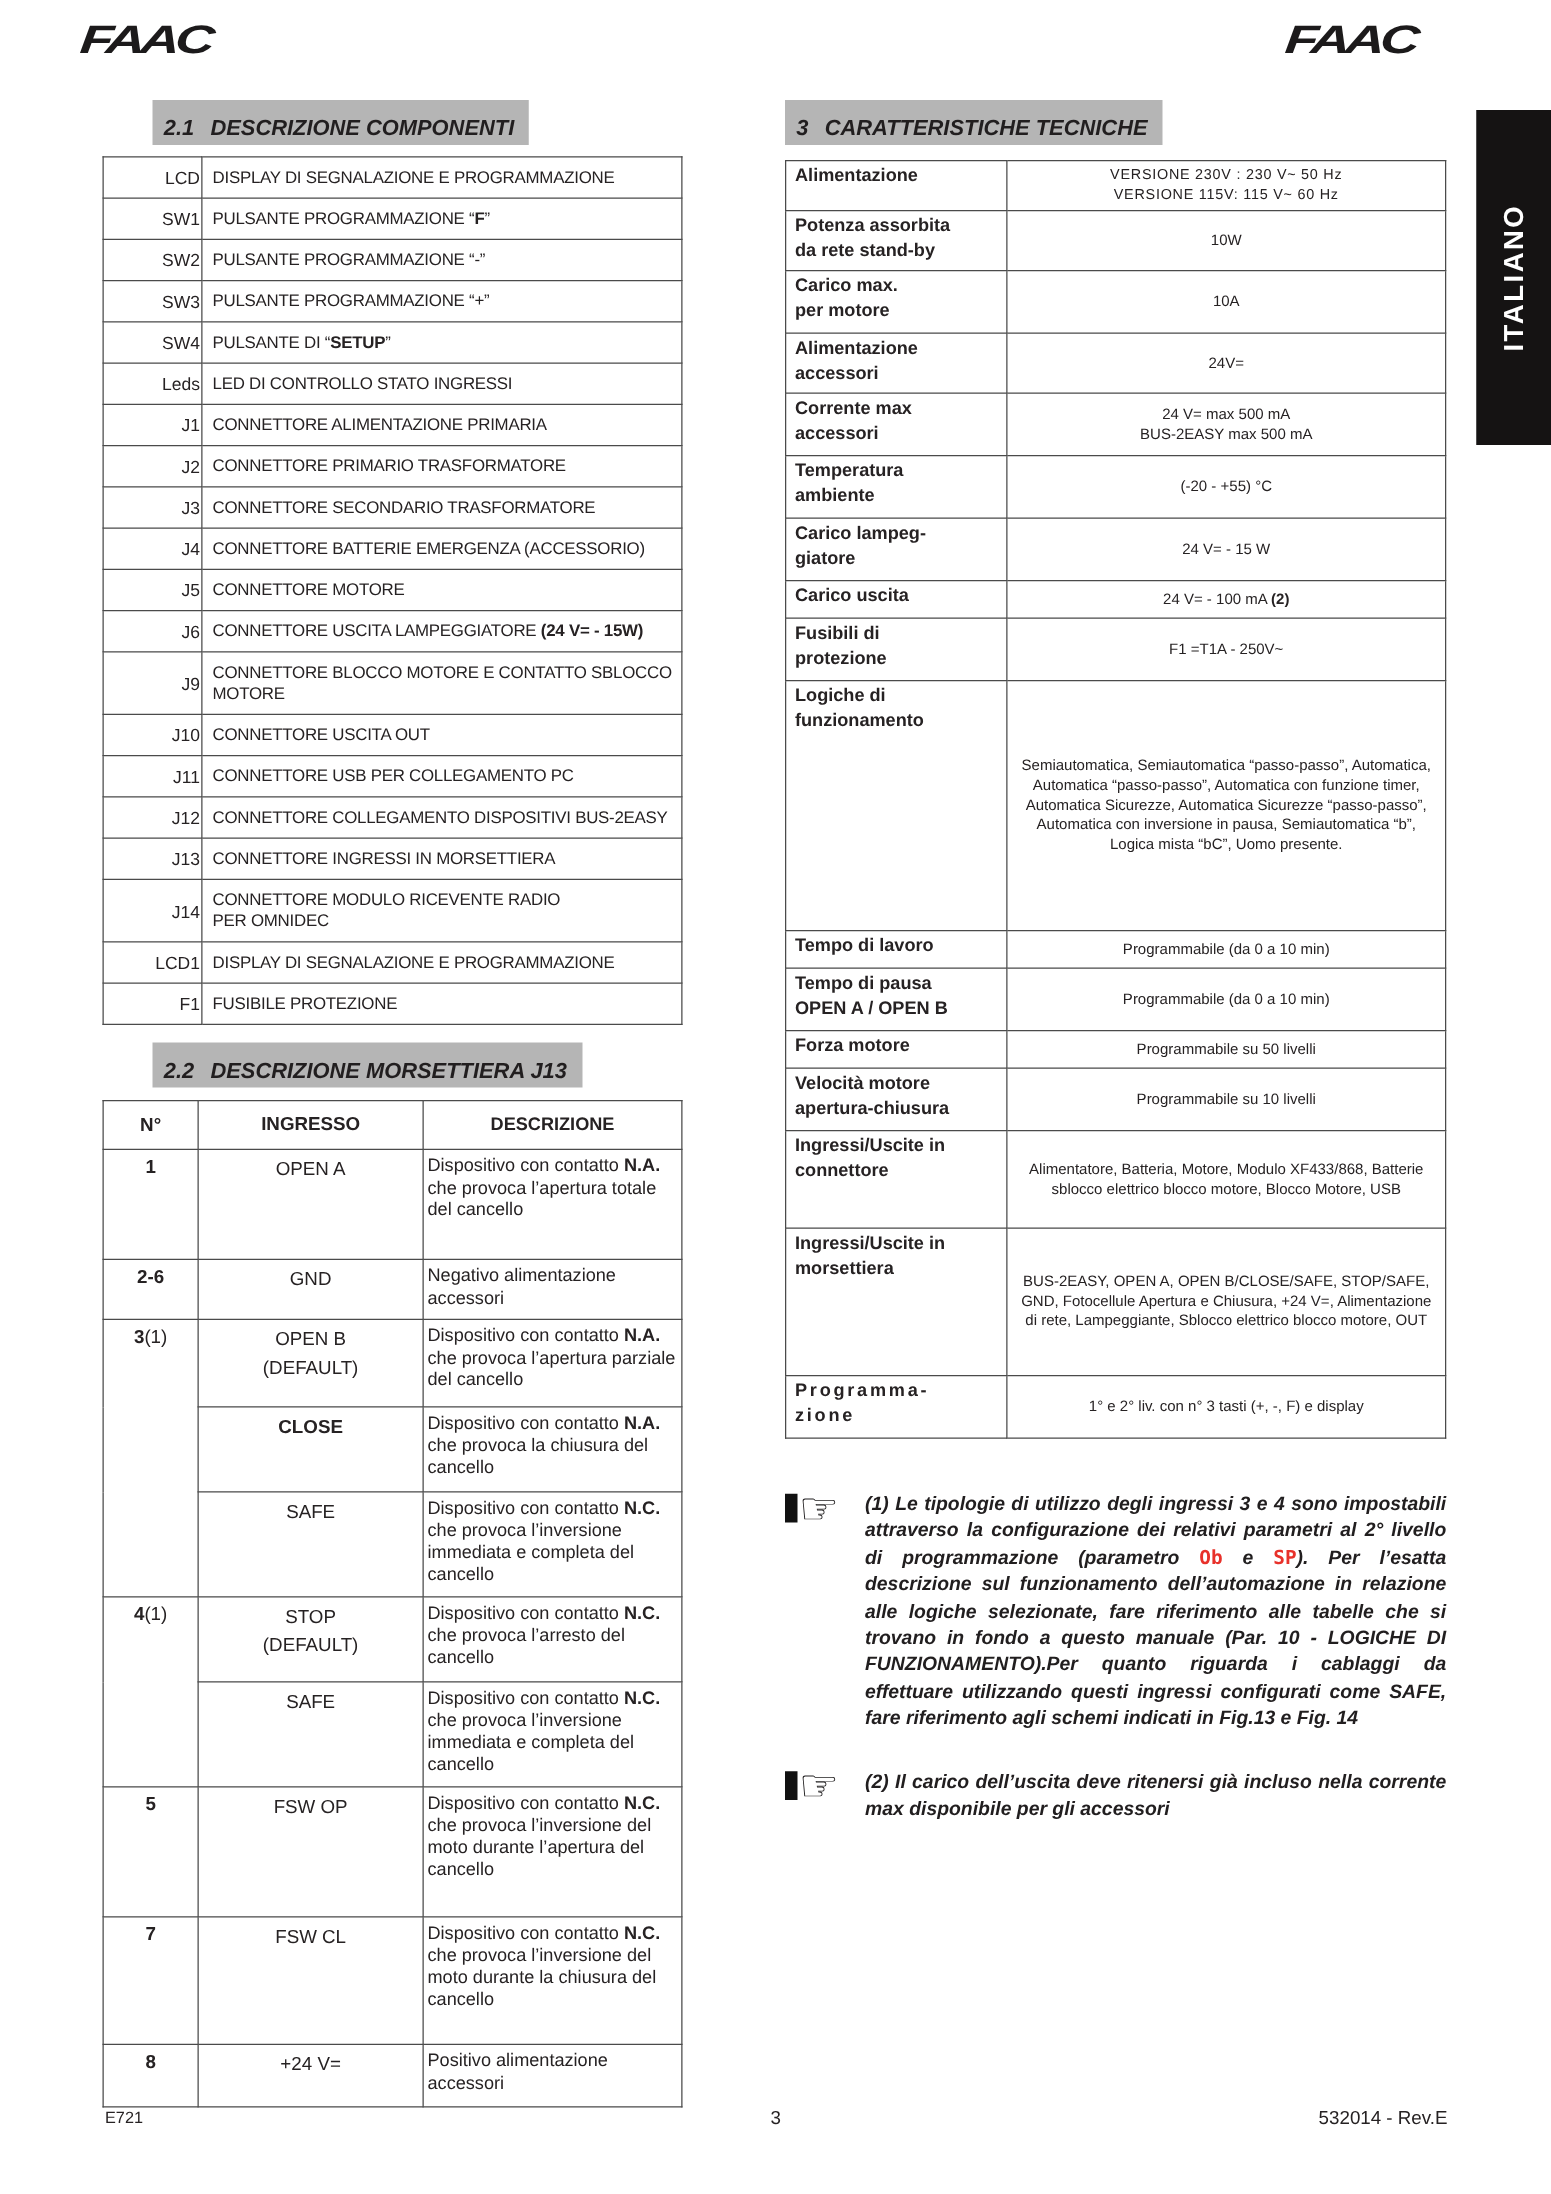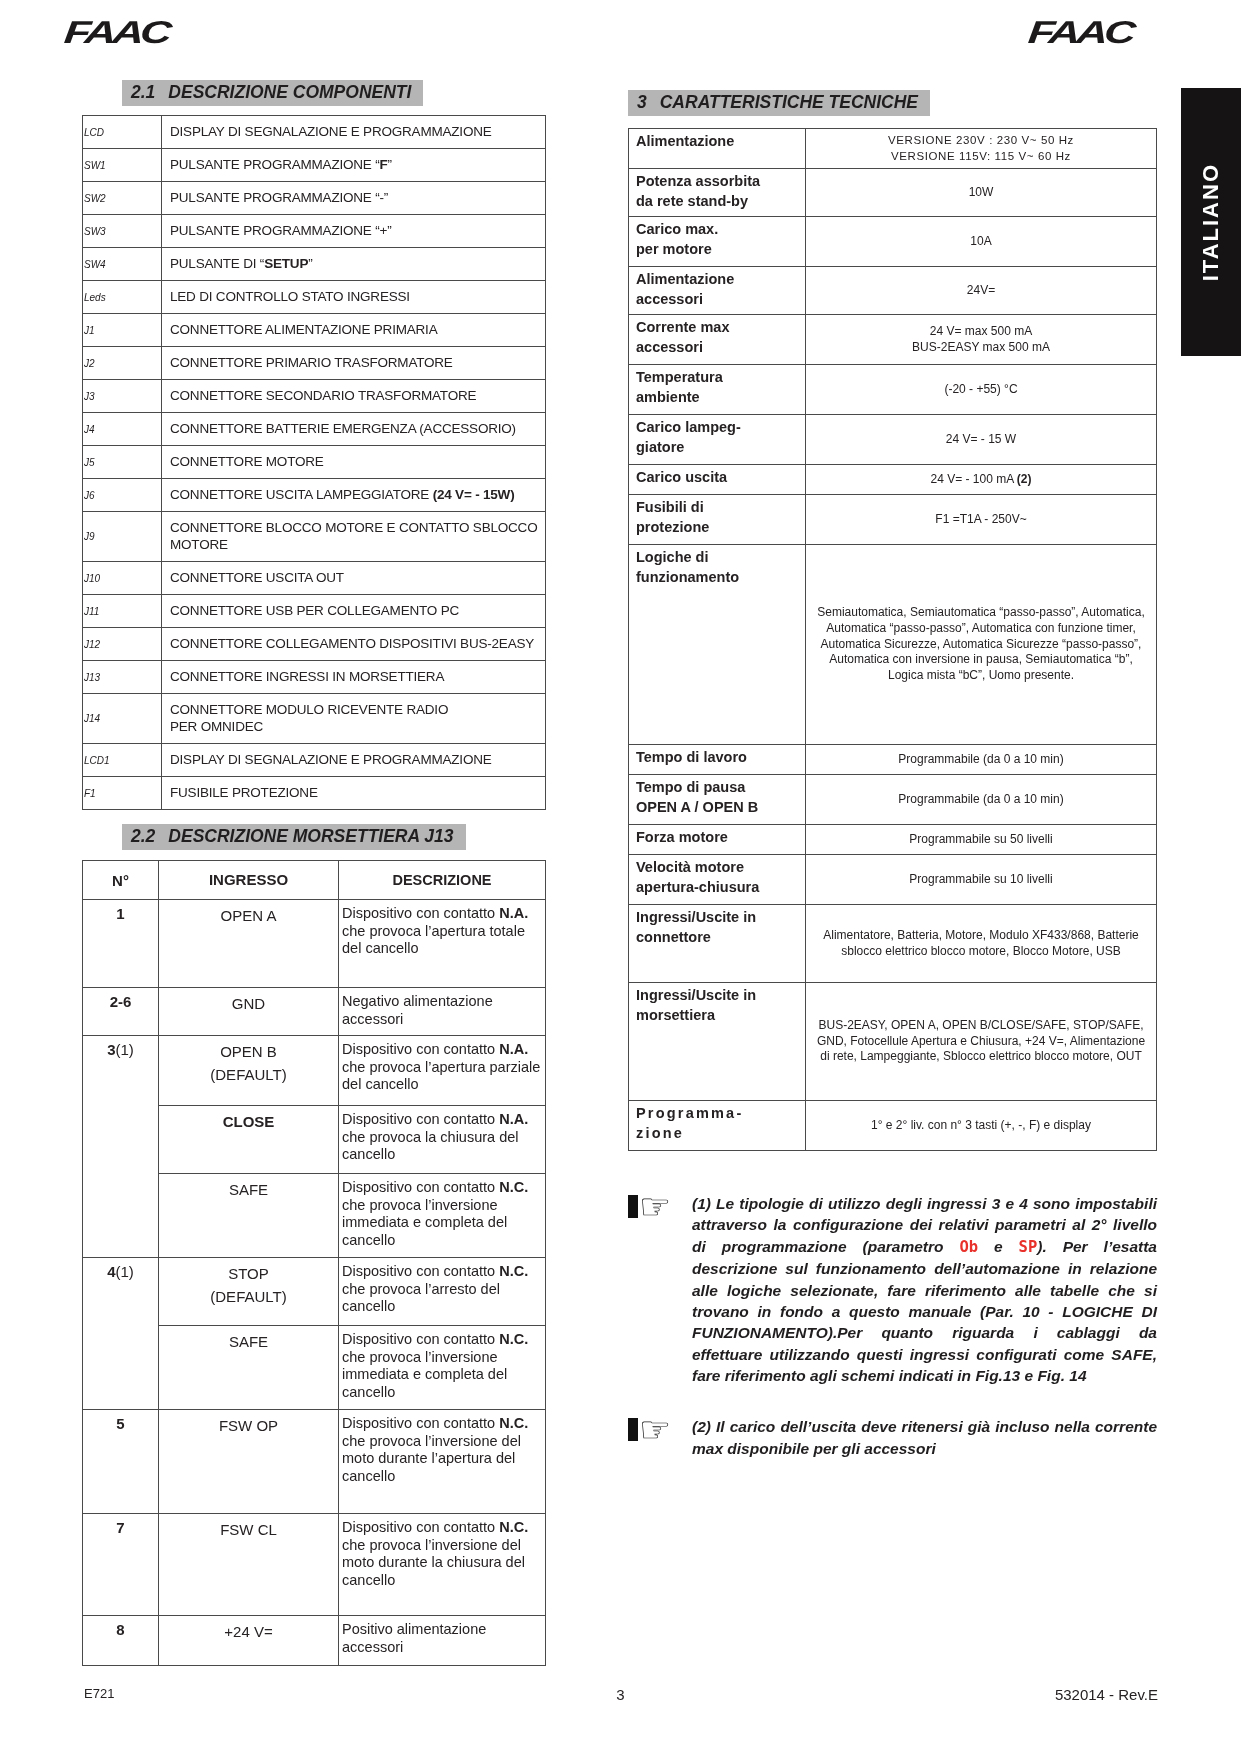--- a/index.html
+++ b/index.html
@@ -20,39 +20,39 @@
   .lang-tab{
     position:absolute;left:1181px;top:88px;width:60px;height:268px;
     background:#151313;display:flex;align-items:center;justify-content:center;
   }
   .lang-tab span{
     writing-mode:vertical-rl;transform:rotate(180deg);color:#ffffff;
     font-weight:bold;font-size:22px;letter-spacing:2px;
   }
   
   .col-left{position:absolute;left:82px;top:80px;width:464px;}
-  .col-right{position:absolute;left:628px;top:90px;width:529px;}
+  .col-right{position:absolute;left:628px;top:80px;width:529px;}
   
   .sec-h{
     display:inline-block;background:#b5b5b5;color:#211e1f;
     font-weight:bold;font-style:italic;font-size:17.5px;
-    padding:2px 12px 3px 9px;white-space:nowrap;
+    padding:12px 12px 3px 9px;white-space:nowrap;
   }
   .sec-num{margin-right:13px;}
   .ind{margin-left:40px;}
   
   table{border-collapse:collapse;width:100%;table-layout:fixed;}
   td,th{border:1px solid #4a4a4a;}
   table{border:1.5px solid #4a4a4a;}
   
   .t1{margin-top:9px;}
   .t1 tr{height:33px;}
   .t1 tr.h50{height:50px;}
   .t1 td{vertical-align:middle;}
-  .t1 .c1{width:76px;text-align:left;font-size:10px;font-style:italic;}
+  .t1 .c1{width:76px;text-align:right;font-size:14px;}
   .t1 .c2{font-size:13.5px;letter-spacing:-0.2px;padding:2px 4px 2px 8px;line-height:1.25;}
   
   .t2{margin-top:10px;}
   .t2 th{font-size:15px;font-weight:bold;height:30px;text-align:center;background:#fff;}
   .t2 td{vertical-align:top;padding-top:5px;}
   .t2 .n{width:73px;text-align:center;font-size:15px;}
   .t2 .ing{width:177px;text-align:center;font-size:15px;line-height:1.5;}
   .t2 .des{font-size:14.5px;line-height:1.22;padding:5px 3px 3px 3px;}
   .rh48{height:48px;}.rh50{height:50px;}.rh68{height:68px;}.rh70{height:70px;}
   .rh84{height:84px;}.rh88{height:88px;}.rh102{height:102px;}.rh104{height:104px;}

